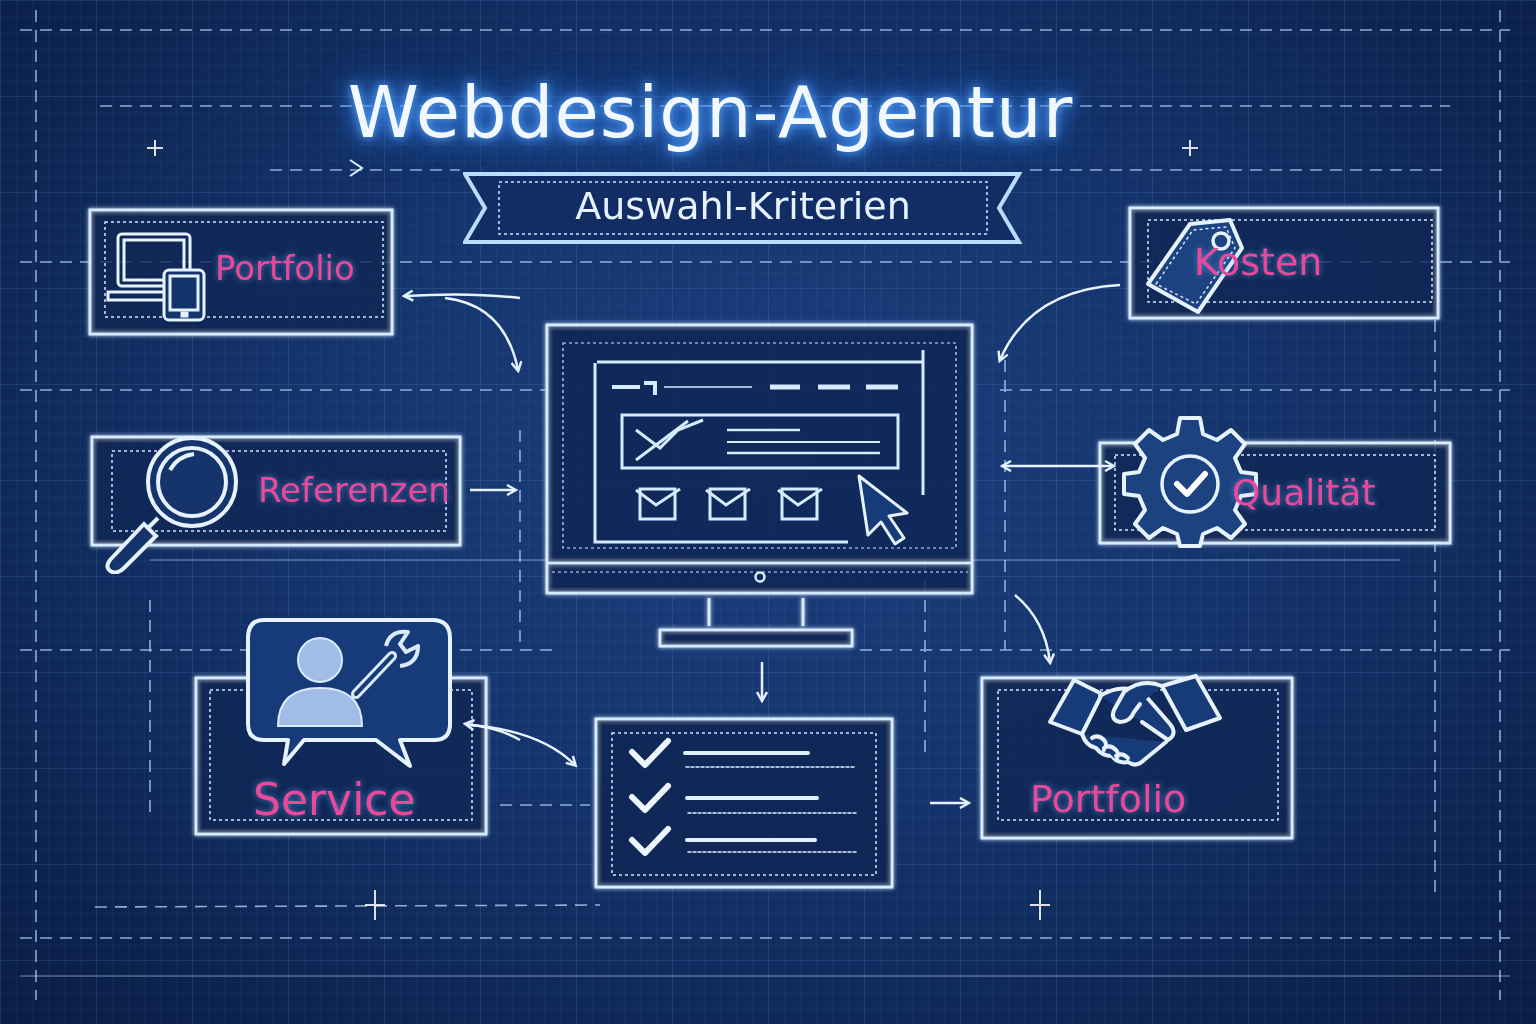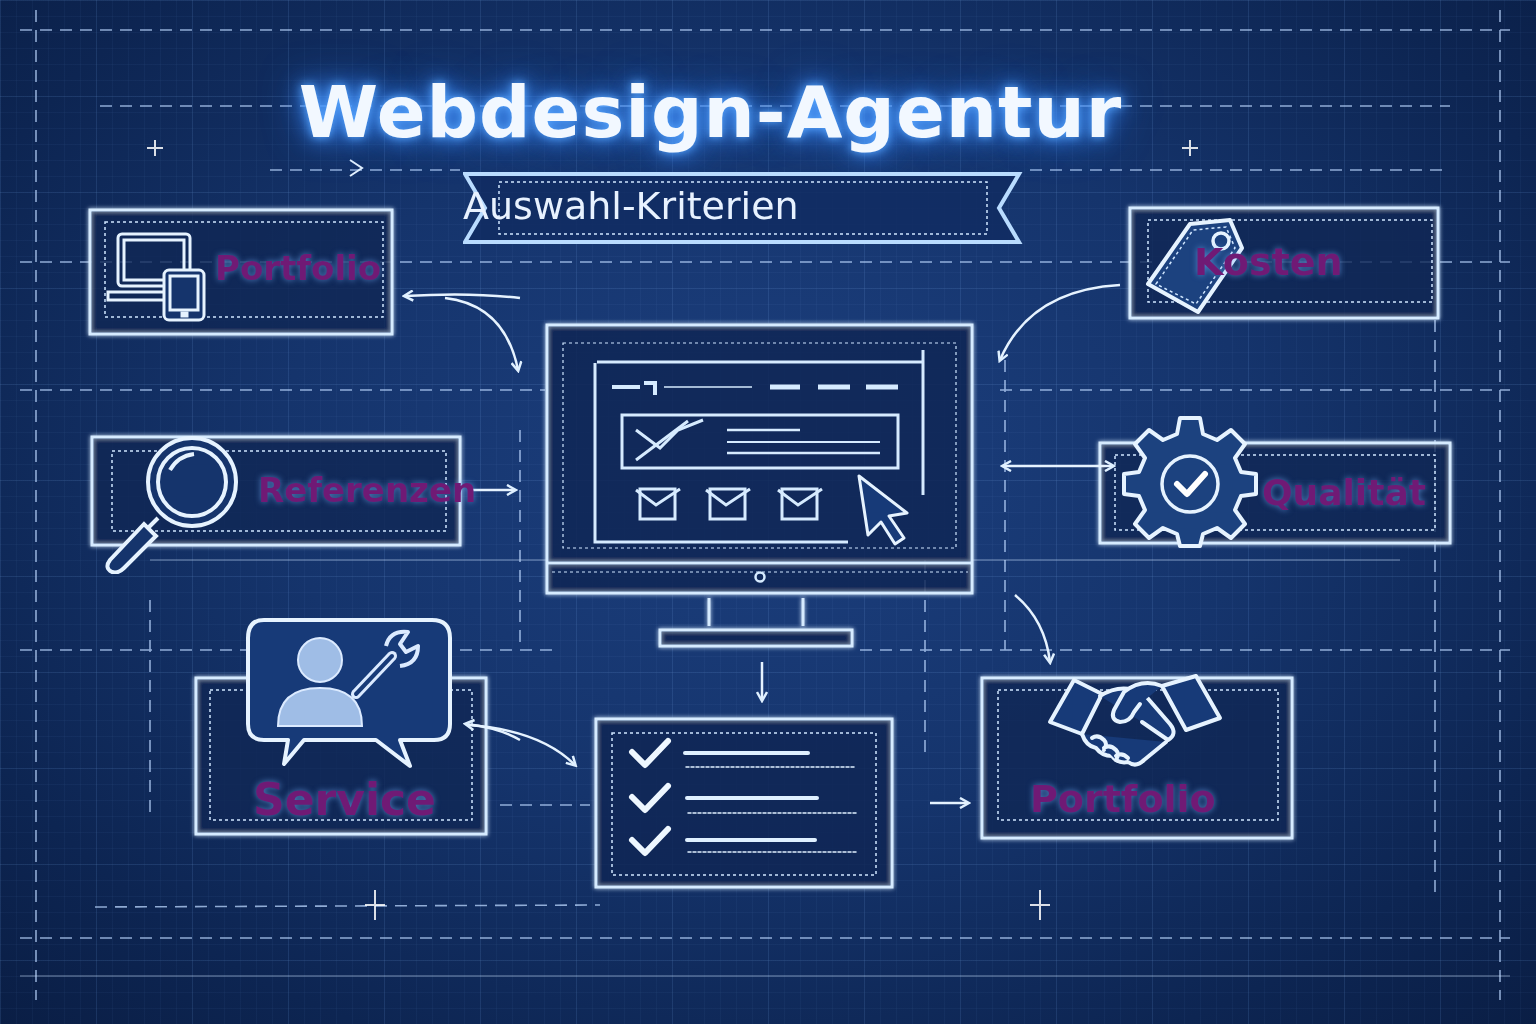--- a/index.html
+++ b/index.html
@@ -8,26 +8,26 @@
     font-family:"DejaVu Sans","Liberation Sans",sans-serif;color:#eaf4ff;}
   .grid{position:absolute;inset:0;
     background-image:
       linear-gradient(rgba(120,170,235,0.10) 1px, transparent 1px),
       linear-gradient(90deg, rgba(120,170,235,0.10) 1px, transparent 1px),
       linear-gradient(rgba(120,170,235,0.05) 1px, transparent 1px),
       linear-gradient(90deg, rgba(120,170,235,0.05) 1px, transparent 1px);
     background-size:96px 96px,96px 96px,16px 16px,16px 16px;}
   svg.lines{position:absolute;inset:0;}
   .title{position:absolute;left:0;width:1421px;top:70px;text-align:center;
-    font-size:72px;font-weight:bold;color:#f2f8ff;letter-spacing:1px;
+    font-size:72px;font-weight:normal;color:#f2f8ff;letter-spacing:1px;
     text-shadow:0 0 10px #5aa8ff,0 0 22px #3f8fff,0 0 40px #2a6fd8;}
   .ribbon{position:absolute;left:463px;top:172px;width:560px;height:72px;}
-  .ribbon-text{position:absolute;left:463px;top:184px;width:560px;text-align:left;
+  .ribbon-text{position:absolute;left:463px;top:184px;width:560px;text-align:center;
     font-size:38px;color:#e8f2ff;}
-  .label{position:absolute;font-weight:bold;color:#701a75;text-shadow:0 0 6px rgba(120,180,255,0.6);}
+  .label{position:absolute;font-weight:normal;color:#ec4899;text-shadow:0 0 6px rgba(120,180,255,0.6);}
   .icon{position:absolute;}
 </style>
 </head>
 <body>
 
 <div class="grid"></div>
 
 <svg class="lines" width="1536" height="1024" viewBox="0 0 1536 1024">
   <defs>
     <filter id="glow" x="-20%" y="-20%" width="140%" height="140%">
@@ -218,21 +218,21 @@
 </svg>
 <div class="label" style="left:258px;top:470px;font-size:34px">Referenzen</div>
 
 <svg class="icon" style="left:1122px;top:412px" width="136" height="136" viewBox="0 0 136 136">
   <g transform="translate(68,68)">
     <path d="M-10,-62 L10,-62 L13,-46 L27,-40 L41,-50 L55,-36 L45,-22 L51,-8 L66,-6 L66,14 L51,16 L45,30 L55,44 L41,58 L27,48 L13,54 L10,66 L-10,66 L-13,54 L-27,48 L-41,58 L-55,44 L-45,30 L-51,16 L-66,14 L-66,-6 L-51,-8 L-45,-22 L-55,-36 L-41,-50 L-27,-40 L-13,-46 Z" fill="#1c427f" stroke="#e6f3ff" stroke-width="4" stroke-linejoin="round"></path>
     <circle cx="0" cy="4" r="28" fill="none" stroke="#e6f3ff" stroke-width="3.5"></circle>
     <path d="M-13 4 L-3 14 L15 -6" fill="none" stroke="#ffffff" stroke-width="6" stroke-linecap="round" stroke-linejoin="round"></path>
   </g>
 </svg>
-<div class="label" style="left:1262px;top:472px;font-size:36px">Qualität</div>
+<div class="label" style="left:1232px;top:472px;font-size:36px">Qualität</div>
 
 <svg class="icon" style="left:244px;top:616px" width="210" height="156" viewBox="0 0 210 156">
   <path d="M20 4 L188 4 Q206 4 206 22 L206 108 Q206 124 190 124 L156 124 L166 150 L132 124 L60 124 L40 148 L44 124 L20 124 Q4 124 4 108 L4 22 Q4 4 20 4 Z" fill="#173a78" stroke="#e6f3ff" stroke-width="4" stroke-linejoin="round"></path>
   <circle cx="76" cy="44" r="22" fill="#9fbde6" stroke="#dbeaff" stroke-width="2"></circle>
   <path d="M34 110 Q34 72 76 72 Q118 72 118 110 Z" fill="#9fbde6" stroke="#dbeaff" stroke-width="2"></path>
   <path d="M112 78 L148 40" stroke="#dbeaff" stroke-width="10" stroke-linecap="round"></path>
   <path d="M112 78 L148 40" stroke="#173a78" stroke-width="4" stroke-linecap="round"></path>
   <path d="M142 30 Q146 14 164 16 L156 28 L162 36 L174 30 Q174 48 156 50" fill="none" stroke="#dbeaff" stroke-width="4" stroke-linejoin="round"></path>
 </svg>
 <div class="label" style="left:253px;top:774px;font-size:44px">Service</div>

